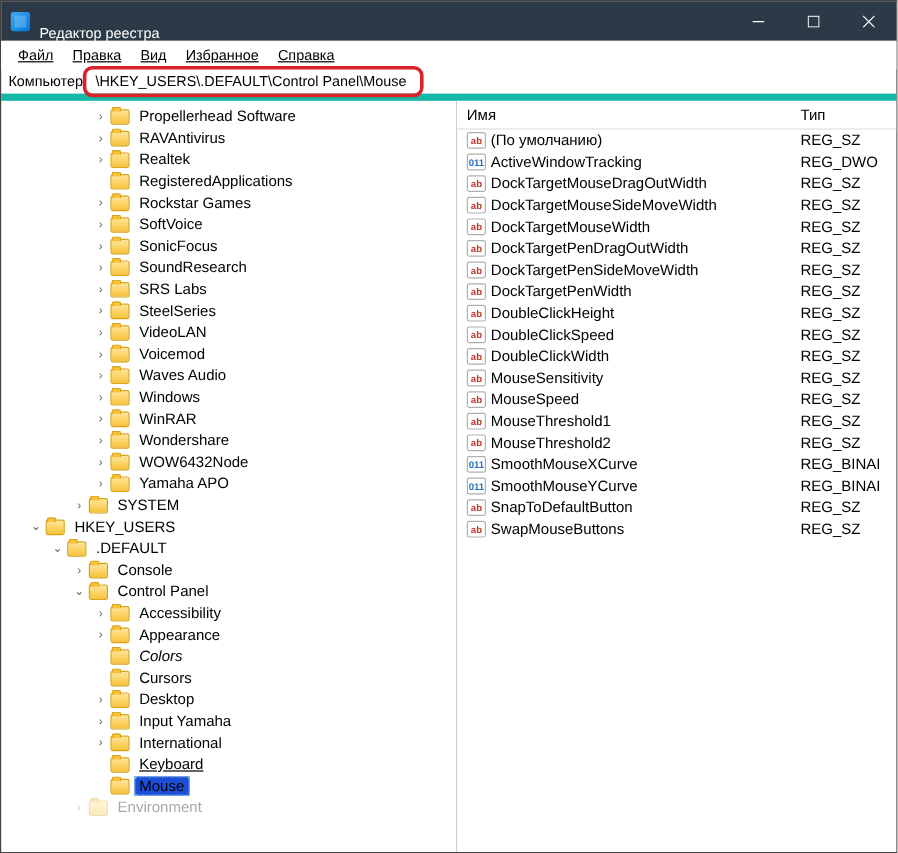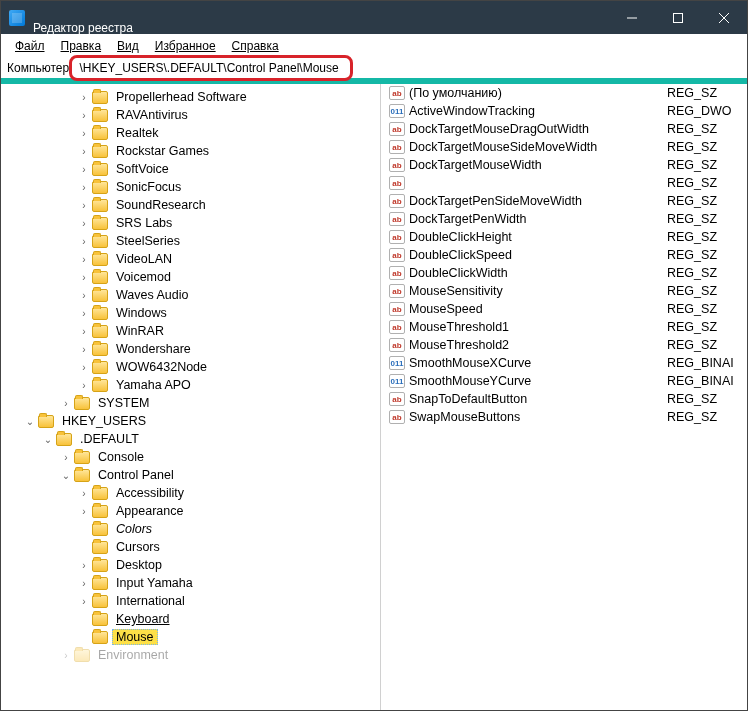--- a/index.html
+++ b/index.html
@@ -18,21 +18,21 @@
   .addr-box { flex: 0 0 auto; position: relative; }
   .addr-input { border: none; font-size: 12px; padding: 2px 4px; width: 272px; outline: none; text-align: center; }
   .addr-highlight { position: absolute; left: -4px; top: -4px; right: -8px; bottom: -4px; border: 3px solid #d8232a; border-radius: 8px; pointer-events: none; }
   .panes { flex: 1; display: flex; overflow: hidden; }
   .tree { width: 380px; overflow: auto; border-right: 1px solid #d0d0d0; padding: 4px 0 4px 4px; font-size: 12.5px; }
   .node { display: flex; align-items: center; height: 18px; white-space: nowrap; }
   .expander { width: 14px; text-align: center; color: #666; cursor: pointer; font-size: 10px; user-select: none; }
   .folder-icon { width: 16px; height: 13px; margin: 0 4px 0 1px; background: linear-gradient(#ffe69a,#f8c23a); border: 1px solid #d6a317; border-radius: 2px; position: relative; flex-shrink:0; }
   .folder-icon::before { content:""; position:absolute; top:-3px; left:0; width:6px; height:3px; background:#f8c23a; border:1px solid #d6a317; border-bottom:none; border-radius:2px 2px 0 0; }
   .node-label { padding: 0 4px; cursor: default; }
-  .node.selected .node-label { background: #fde047; border: 1px dotted #78b6e8; padding: 0 3px; }
+  .node.selected .node-label { background: #1d4ed8; border: 1px dotted #78b6e8; padding: 0 3px; }
   .list { flex: 1; overflow: auto; font-size: 12.5px; }
   .list-header { display: flex; border-bottom: 1px solid #e0e0e0; height: 24px; align-items: center; position: sticky; top:0; background:#fff; }
   .col-name { flex: 1; padding-left: 8px; }
   .col-type { width: 80px; }
   .row { display: flex; align-items: center; height: 18px; }
   .row .col-name { display: flex; align-items: center; gap: 4px; }
   .val-icon { width: 16px; height: 14px; border: 1px solid #b0b0b0; border-radius: 2px; background: #fff; display:flex; align-items:center; justify-content:center; font-size:8px; font-weight:bold; color:#c0392b; flex-shrink:0; }
   .val-icon.bin { color:#2c6fbb; }
   .hdr { font-weight: 400; color: #000; cursor: pointer; }
 </style>
@@ -88,20 +88,25 @@
           <span class="expander">›</span>
           <span class="folder-icon"></span>
           <span class="node-label">RAVAntivirus</span>
         </div>
         <div class="node" style="padding-left: 72px;">
           <span class="expander">›</span>
           <span class="folder-icon"></span>
           <span class="node-label">Realtek</span>
         </div>
         <div class="node" style="padding-left: 72px;">
+          <span class="expander"></span>
+          <span class="folder-icon"></span>
+          <span class="node-label">RegisteredApplications</span>
+        </div>
+        <div class="node" style="padding-left: 72px;">
           <span class="expander">›</span>
           <span class="folder-icon"></span>
           <span class="node-label">Rockstar Games</span>
         </div>
         <div class="node" style="padding-left: 72px;">
           <span class="expander">›</span>
           <span class="folder-icon"></span>
           <span class="node-label">SoftVoice</span>
         </div>
         <div class="node" style="padding-left: 72px;">
@@ -234,20 +239,24 @@
           <span class="folder-icon"></span>
           <span class="node-label">Mouse</span>
         </div>
         <div class="node" style="padding-left: 54px; opacity: 0.35;">
           <span class="expander">›</span>
           <span class="folder-icon"></span>
           <span class="node-label">Environment</span>
         </div>
       </div>
     <div class="list">
+      <div class="list-header">
+        <div class="col-name hdr">Имя</div>
+        <div class="col-type hdr">Тип</div>
+      </div>
       <div id="rows">
           <div class="row">
             <div class="col-name">
               <span class="val-icon">ab</span>
               <span>(По умолчанию)</span>
             </div>
             <div class="col-type">REG_SZ</div>
           </div>
           <div class="row">
             <div class="col-name">
@@ -273,20 +282,21 @@
           <div class="row">
             <div class="col-name">
               <span class="val-icon">ab</span>
               <span>DockTargetMouseWidth</span>
             </div>
             <div class="col-type">REG_SZ</div>
           </div>
           <div class="row">
             <div class="col-name">
               <span class="val-icon">ab</span>
+              <span>DockTargetPenDragOutWidth</span>
             </div>
             <div class="col-type">REG_SZ</div>
           </div>
           <div class="row">
             <div class="col-name">
               <span class="val-icon">ab</span>
               <span>DockTargetPenSideMoveWidth</span>
             </div>
             <div class="col-type">REG_SZ</div>
           </div>

